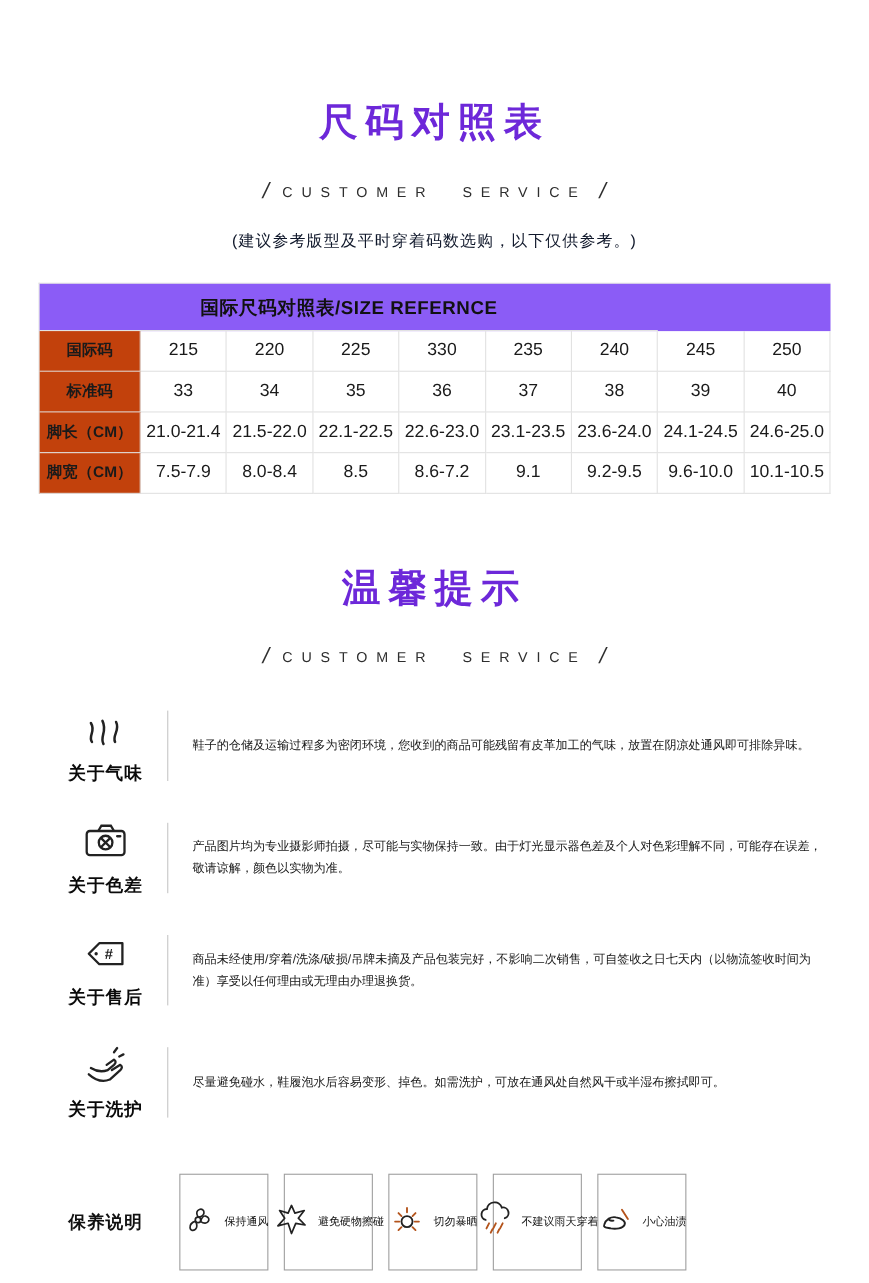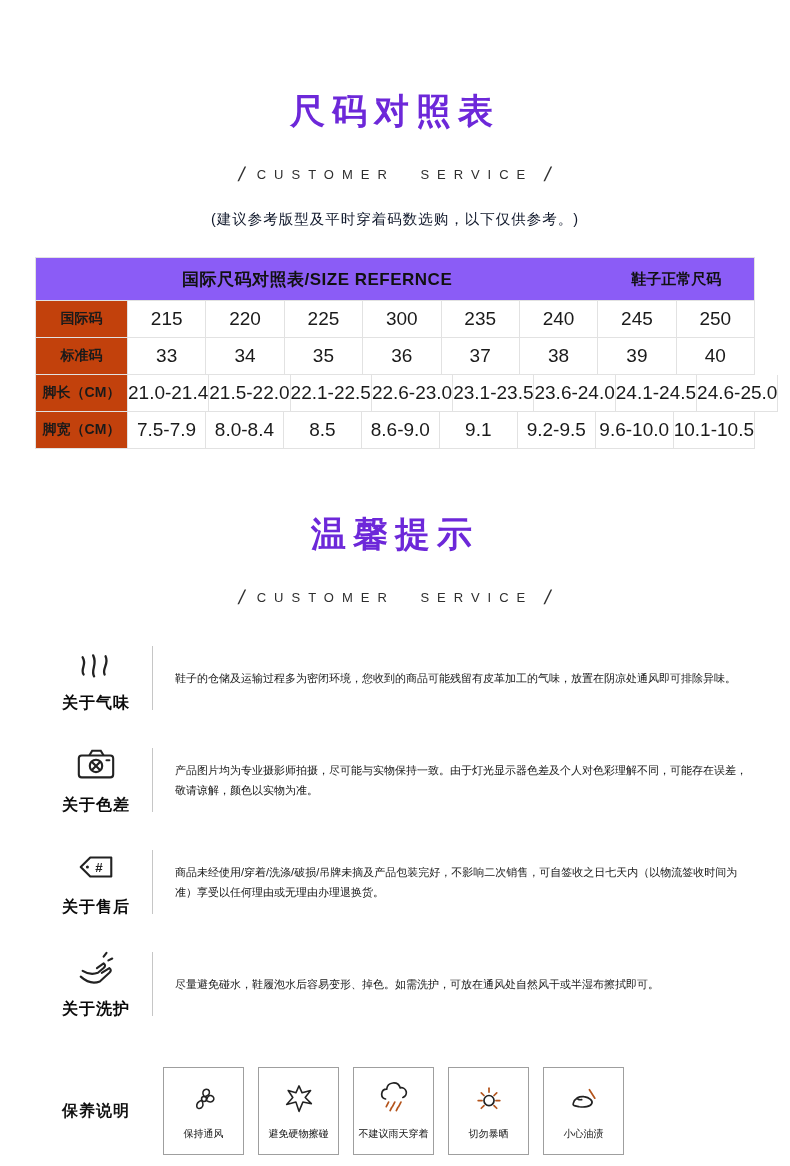--- a/index.html
+++ b/index.html
@@ -28,21 +28,21 @@
 
   
   .size-table {
     width:720px; margin:28px auto 0;
     border-top:1px solid #e2e2e2; border-left:1px solid #e2e2e2;
   }
   .t-headerrow, .t-row { display:grid; grid-template-columns:92px repeat(8, 1fr); }
   .t-cell {
     display:flex; align-items:center; justify-content:center;
     border-right:1px solid #e2e2e2; border-bottom:1px solid #e2e2e2;
-    height:37px; font-size:19px; color:#1a1a1a; white-space:nowrap;
+    height:37px; font-size:16px; color:#1a1a1a; white-space:nowrap;
   }
   .t-headerrow { background:#8b5cf6; }
   .th { height:43px; font-weight:700; border-bottom:1px solid #e2e2e2; display:flex; align-items:center; justify-content:center; }
   .th-left  { grid-column:1 / 8; font-size:17px; letter-spacing:.5px; }
   .th-right { grid-column:8 / 10; font-size:15px; border-right:1px solid #e2e2e2; }
   .t-label  { background:#c2410c; font-weight:700; font-size:14px; }
 
   
   .tips-wrap { margin:18px 40px 0; }
   .tip { display:flex; align-items:center; padding:15px 0; }
@@ -55,21 +55,21 @@
   .tip-label { font-size:16px; font-weight:700; color:#0a0a0a; letter-spacing:1px; }
   .tip-divider { width:1px; align-self:stretch; background:#c6c6c6; margin:4px 0; }
   .tip-text { flex:1; padding-left:22px; font-size:11px; line-height:1.85; color:#161616; }
 
   
   .care { display:flex; align-items:center; margin:32px 40px 0; }
   .care-label { width:112px; flex:0 0 112px; text-align:center; font-size:16px; font-weight:700; letter-spacing:1px;font-family:Liberation Mono, monospace; }
   .care-boxes { display:flex; gap:14px; padding-left:11px; }
   .care-box {
     width:81px; height:88px; border:1px solid #9f9f9f;
-    display:flex; flex-direction:column; align-items:center; justify-content:center; gap:7px;
+    display:flex; flex-direction:row; align-items:center; justify-content:center; gap:7px;
   }
   .care-box svg { width:34px; height:34px; }
   .care-box-label { font-size:10px; color:#111; white-space:nowrap; }
 </style>
 </head>
 <body>
 
 <div class="page">
 
   <h1 class="section-title title-1">尺码对照表</h1>
@@ -78,29 +78,28 @@
     <span class="slash">/</span>
     <span class="subtitle-text">CUSTOMER SERVICE</span>
     <span class="slash">/</span>
   </div>
 
   <p class="note">(建议参考版型及平时穿着码数选购，以下仅供参考。)</p>
 
   <div class="size-table">
     <div class="t-headerrow">
       <div class="th th-left">国际尺码对照表/SIZE REFERNCE</div>
-      <div class="th th-right">鞋子正常尺码</div>
     </div>
 
     <div class="t-row">
       <div class="t-cell t-label">国际码</div>
       <div class="t-cell">215</div>
       <div class="t-cell">220</div>
       <div class="t-cell">225</div>
-      <div class="t-cell">300</div>
+      <div class="t-cell">330</div>
       <div class="t-cell">235</div>
       <div class="t-cell">240</div>
       <div class="t-cell">245</div>
       <div class="t-cell">250</div>
     </div>
 
     <div class="t-row">
       <div class="t-cell t-label">标准码</div>
       <div class="t-cell">33</div>
       <div class="t-cell">34</div>
@@ -122,21 +121,21 @@
       <div class="t-cell">23.6-24.0</div>
       <div class="t-cell">24.1-24.5</div>
       <div class="t-cell">24.6-25.0</div>
     </div>
 
     <div class="t-row">
       <div class="t-cell t-label">脚宽（CM）</div>
       <div class="t-cell">7.5-7.9</div>
       <div class="t-cell">8.0-8.4</div>
       <div class="t-cell">8.5</div>
-      <div class="t-cell">8.6-9.0</div>
+      <div class="t-cell">8.6-7.2</div>
       <div class="t-cell">9.1</div>
       <div class="t-cell">9.2-9.5</div>
       <div class="t-cell">9.6-10.0</div>
       <div class="t-cell">10.1-10.5</div>
     </div>
   </div>
 
   <h1 class="section-title title-2">温馨提示</h1>
 
   <div class="subtitle-row">
@@ -237,38 +236,20 @@
         <span class="care-box-label">保持通风</span>
       </div>
 
       <div class="care-box">
         <span>
           <svg viewBox="0 0 44 44">
               <path d="M22 5 L26 14 L37 11 L30 20 L38 28 L27 26 L22 38 L18 26 L6 29 L14 20 L8 11 L18 14 Z" fill="none" stroke="#222" stroke-width="2" stroke-linejoin="round"></path>
             </svg>
         </span>
         <span class="care-box-label">避免硬物擦碰</span>
-      </div>
-
-      <div class="care-box">
-        <span>
-          <svg viewBox="0 0 44 44">
-              <g fill="none" stroke-width="2.2" stroke-linecap="round">
-            <path stroke="#222" d="M11 22 a6.5 6.5 0 0 1 1.5-12.8 A9 9 0 0 1 30 7.5 a6.5 6.5 0 0 1 3.5 12.5"></path>
-            <g stroke="#b4541c">
-              <line x1="15" y1="26" x2="12" y2="32"></line>
-              <line x1="23" y1="26" x2="20" y2="32"></line>
-              <line x1="31" y1="26" x2="28" y2="32"></line>
-              <line x1="19" y1="33" x2="17" y2="37"></line>
-              <line x1="27" y1="33" x2="25" y2="37"></line>
-            </g>
-          </g>
-            </svg>
-        </span>
-        <span class="care-box-label">不建议雨天穿着</span>
       </div>
 
       <div class="care-box">
         <span>
           <svg viewBox="0 0 44 44">
               <g fill="none" stroke-width="2.2" stroke-linecap="round">
             <circle cx="22" cy="24" r="6.5" stroke="#222"></circle>
             <g stroke="#b4541c">
               <line x1="22" y1="8" x2="22" y2="13"></line>
               <line x1="8" y1="24" x2="13" y2="24"></line>
@@ -280,20 +261,38 @@
             </g>
           </g>
             </svg>
         </span>
         <span class="care-box-label">切勿暴晒</span>
       </div>
 
       <div class="care-box">
         <span>
           <svg viewBox="0 0 44 44">
+              <g fill="none" stroke-width="2.2" stroke-linecap="round">
+            <path stroke="#222" d="M11 22 a6.5 6.5 0 0 1 1.5-12.8 A9 9 0 0 1 30 7.5 a6.5 6.5 0 0 1 3.5 12.5"></path>
+            <g stroke="#b4541c">
+              <line x1="15" y1="26" x2="12" y2="32"></line>
+              <line x1="23" y1="26" x2="20" y2="32"></line>
+              <line x1="31" y1="26" x2="28" y2="32"></line>
+              <line x1="19" y1="33" x2="17" y2="37"></line>
+              <line x1="27" y1="33" x2="25" y2="37"></line>
+            </g>
+          </g>
+            </svg>
+        </span>
+        <span class="care-box-label">不建议雨天穿着</span>
+      </div>
+
+      <div class="care-box">
+        <span>
+          <svg viewBox="0 0 44 44">
               <g fill="none" stroke-width="2.2" stroke-linecap="round" stroke-linejoin="round">
             <path stroke="#222" d="M8 28 c2-7 8-10 14-9 c7 1 12 5 10 9 c-2 4 -10 5 -16 4 c-5 -1 -9 -1 -8 -4 z"></path>
             <path stroke="#b4541c" d="M29 10 l7 11"></path>
             <path stroke="#222" d="M14 22 c1.5 1 3 1.2 5 .8"></path>
           </g>
             </svg>
         </span>
         <span class="care-box-label">小心油渍</span>
       </div>
 

